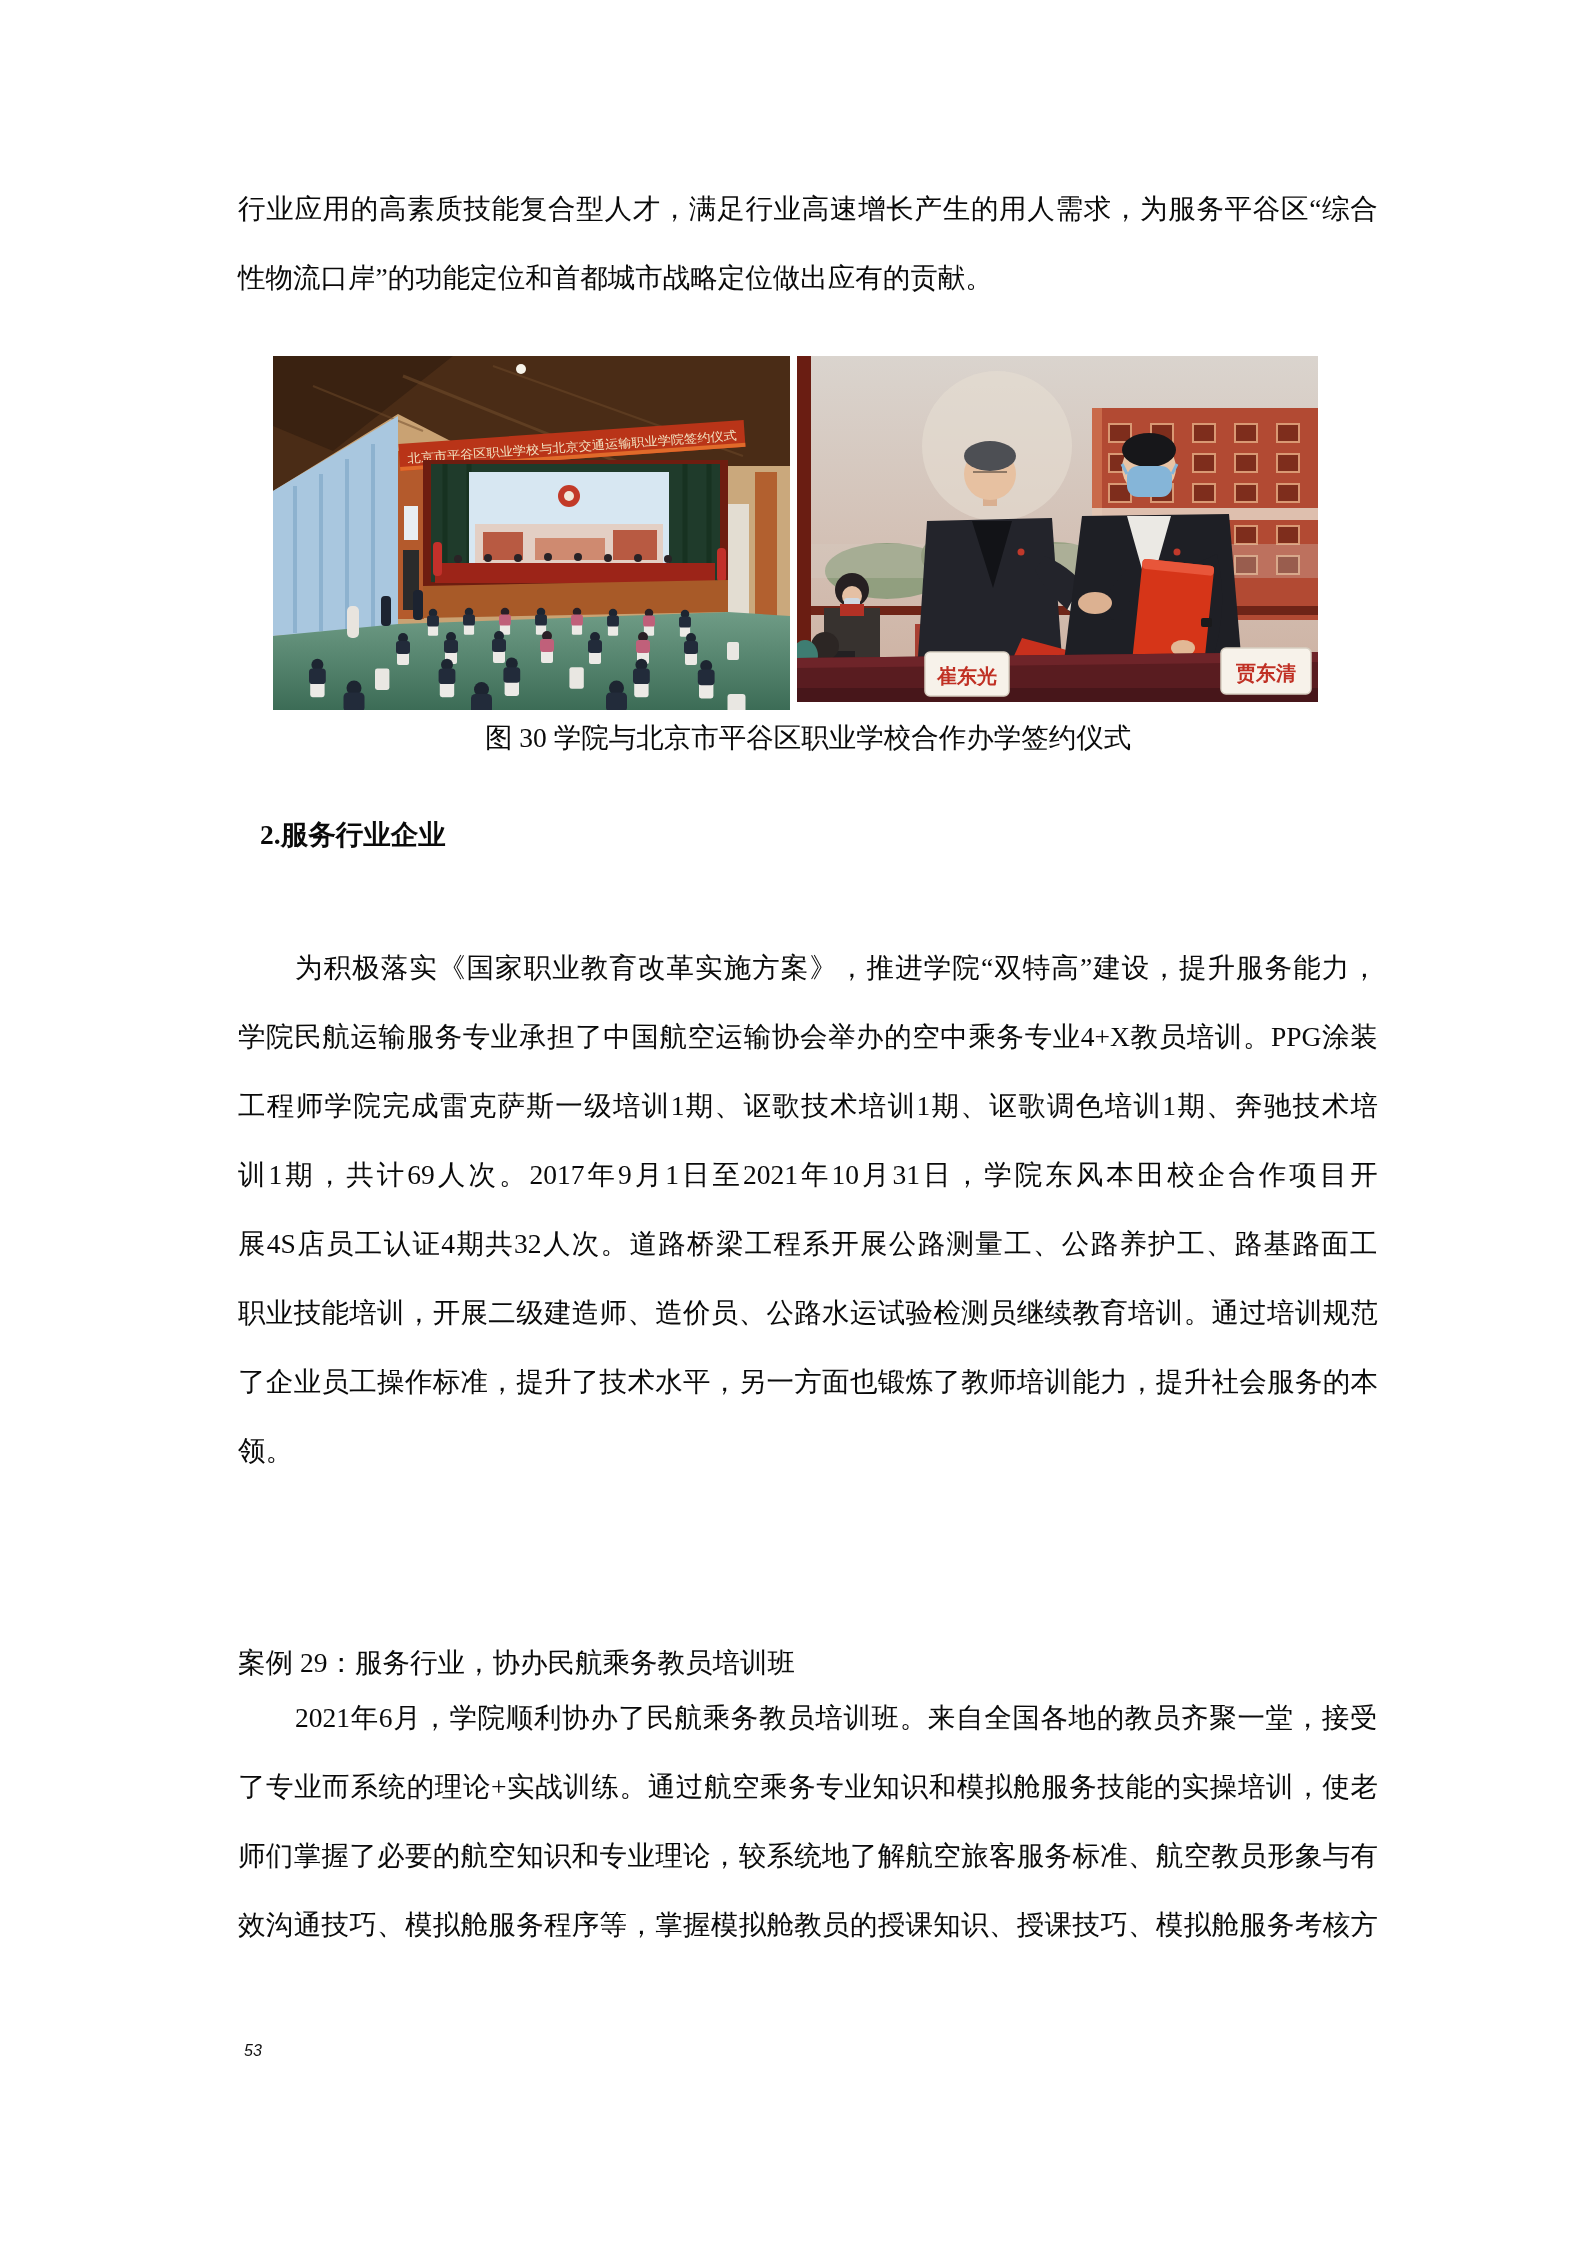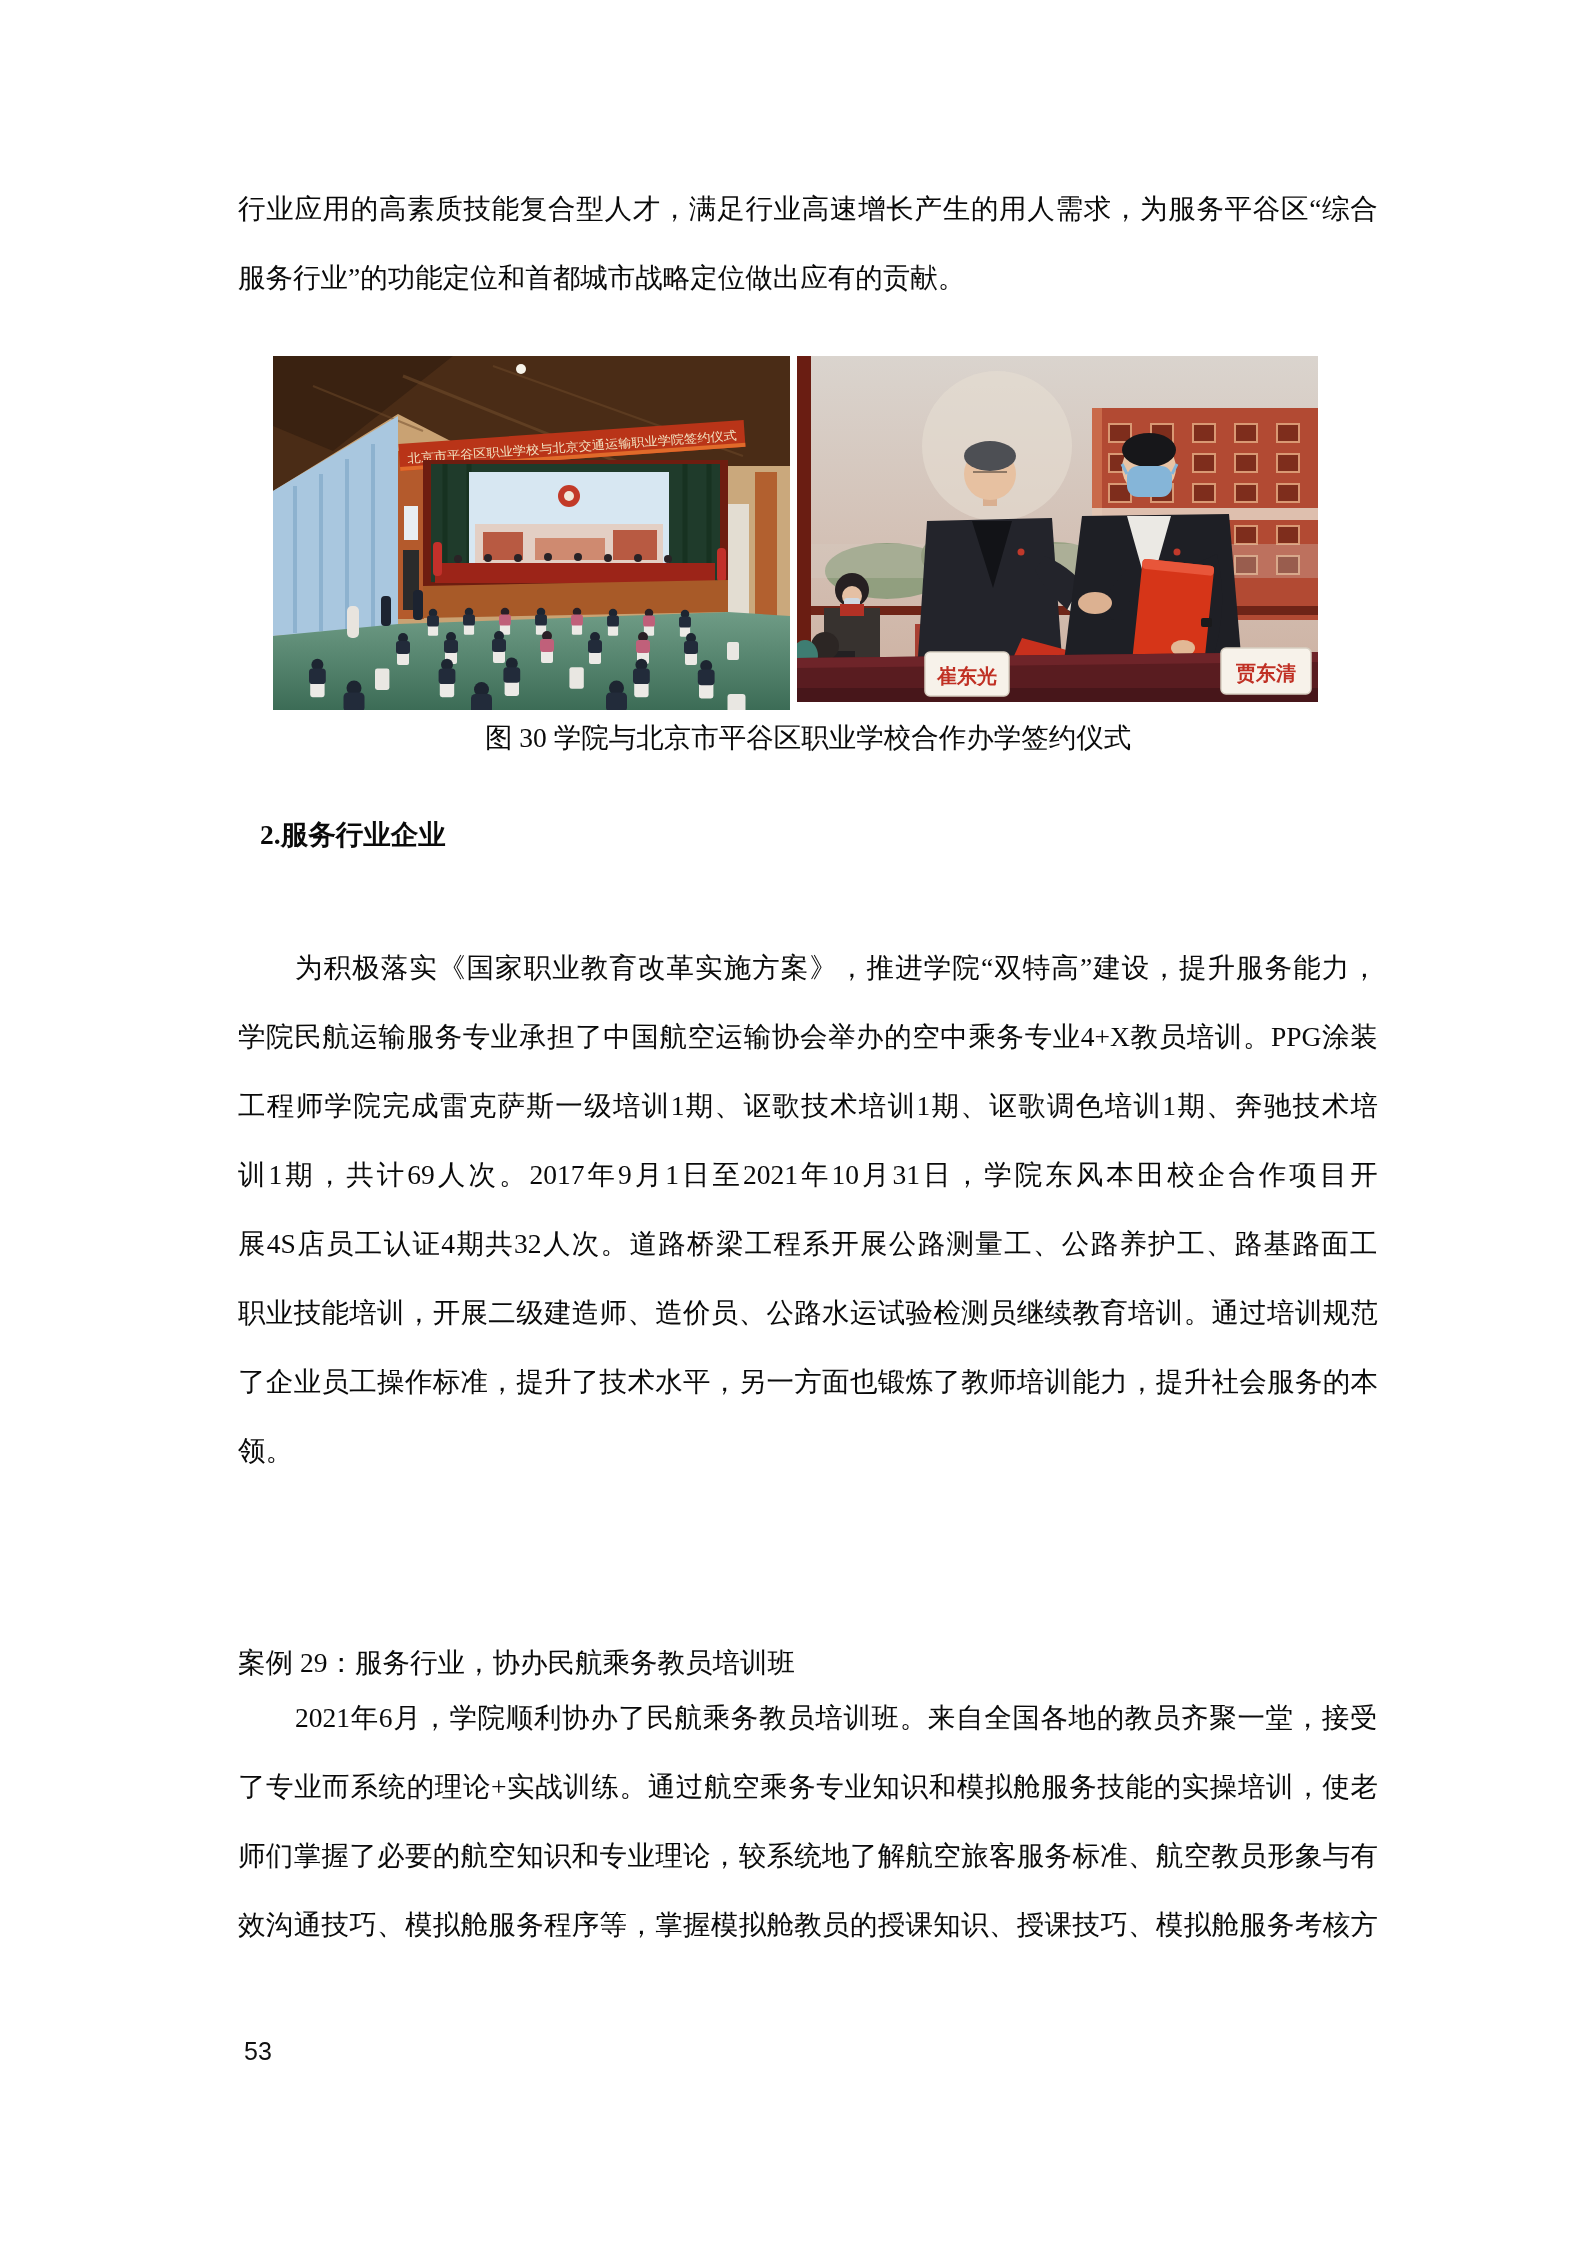--- a/index.html
+++ b/index.html
@@ -21,21 +21,21 @@
   }
   .j{display:flex;justify-content:space-between;align-items:baseline;}
   .ind{padding-left:57px;}
   .block{position:absolute;left:238px;width:1140px;}
   .caption{position:absolute;left:238px;width:1140px;text-align:center;}
   .photo{position:absolute;overflow:hidden;}
   .photo svg{display:block;width:100%;height:100%;}
   .pagenum{
     position:absolute;left:244px;top:2034px;
     font-family:"Liberation Sans","DejaVu Sans",sans-serif;
-    font-size:25px;line-height:34px;color:#111;
+    font-size:16px;line-height:34px;color:#111;font-style:italic;
   }
 </style>
 </head>
 <body>
 
 <div class="page">
 
   <div class="block" style="top:174px;">
     <div class="tline j">
         <span>行</span>
@@ -73,21 +73,21 @@
         <span>为</span>
         <span>服</span>
         <span>务</span>
         <span>平</span>
         <span>谷</span>
         <span>区</span>
         <span>“</span>
         <span>综</span>
         <span>合</span>
       </div>
-    <div class="tline">服务行业”的功能定位和首都城市战略定位做出应有的贡献。</div>
+    <div class="tline">性物流口岸”的功能定位和首都城市战略定位做出应有的贡献。</div>
   </div>
 
   <div class="photo" style="left:273px;top:356px;width:517px;height:354px;">
     <svg viewBox="0 0 517 354" preserveAspectRatio="none">
       <defs>
         <linearGradient id="floorG" x1="0" y1="0" x2="0" y2="1">
           <stop offset="0" stop-color="#6f9c86"></stop>
             <stop offset="1" stop-color="#3c6c56"></stop>
         </linearGradient>
         <g id="cp">

